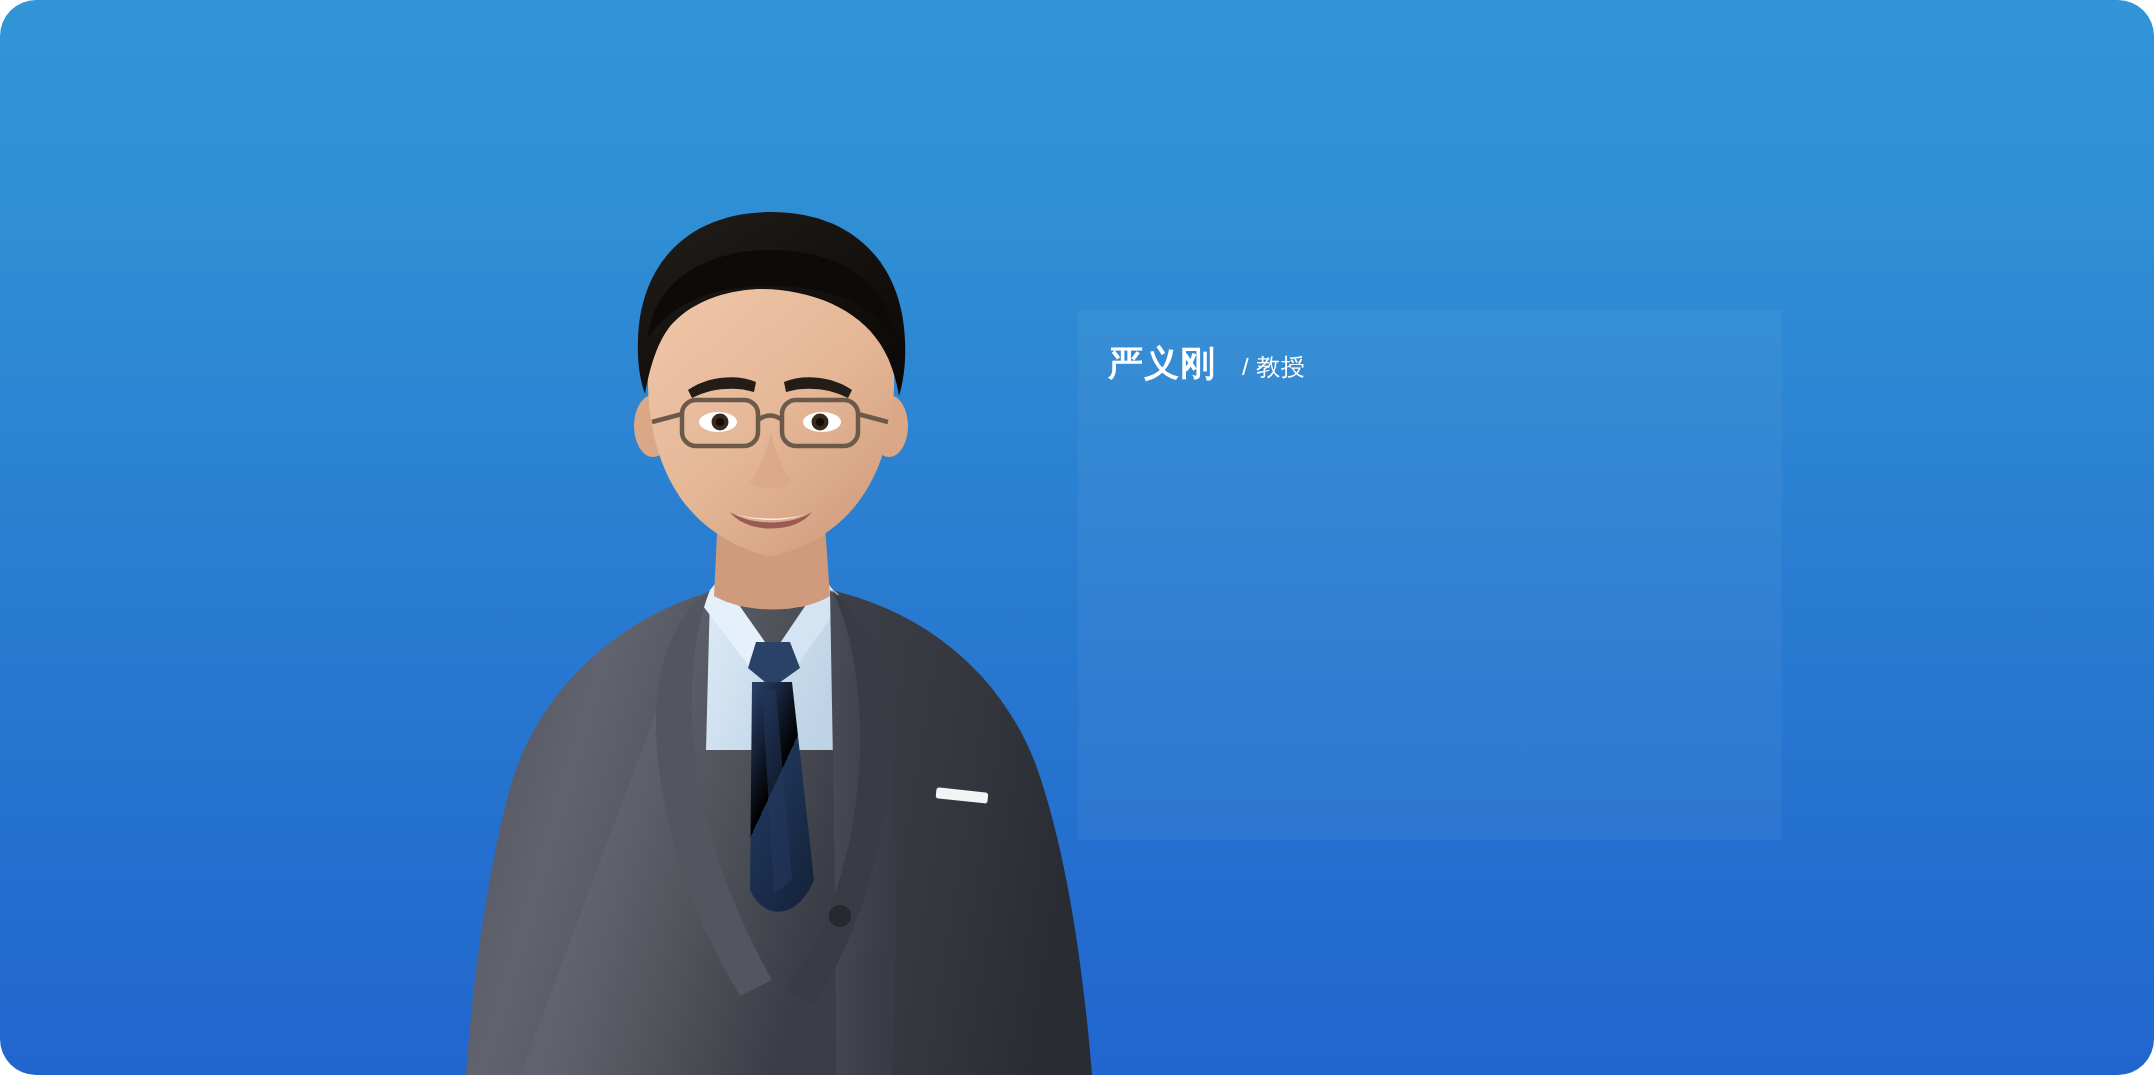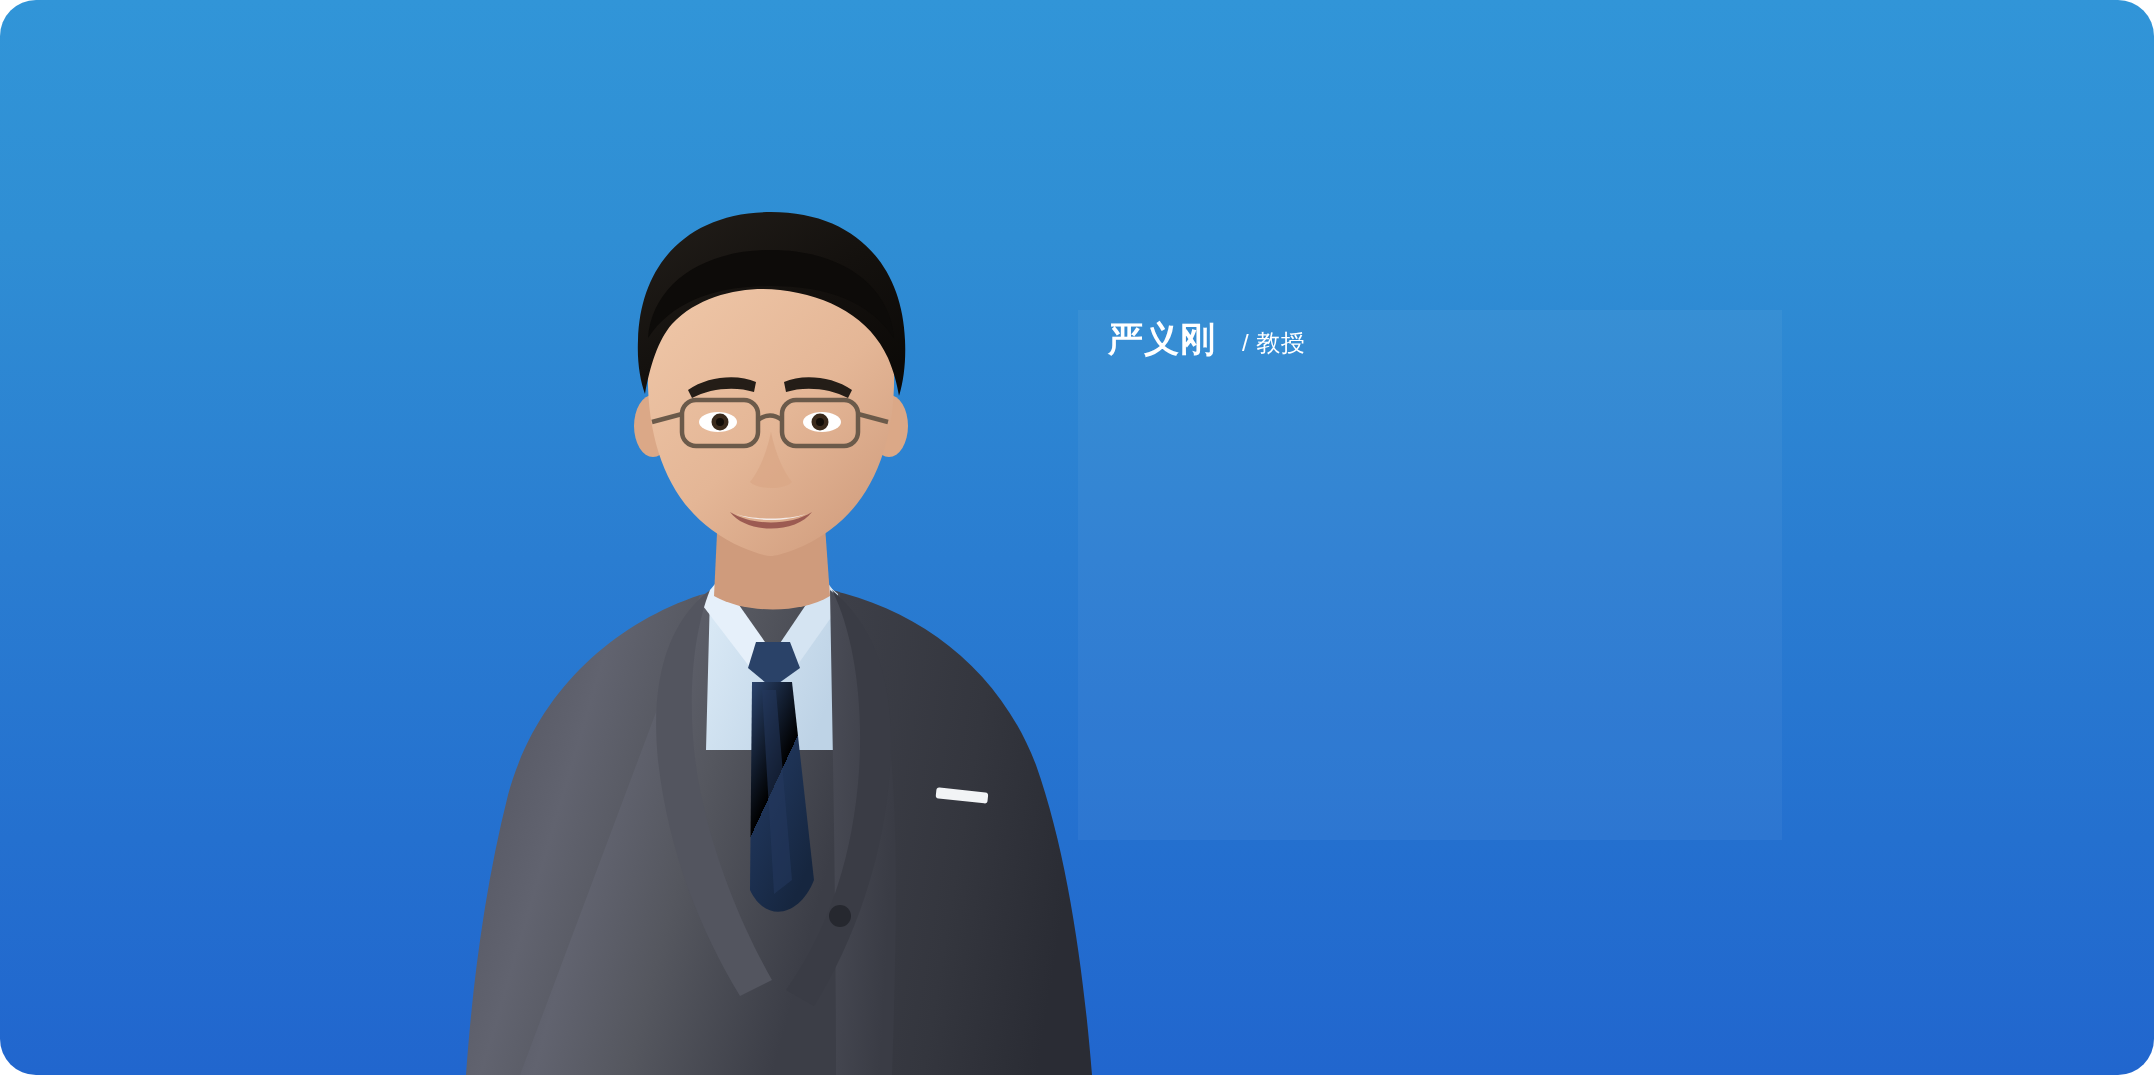--- a/index.html
+++ b/index.html
@@ -30,21 +30,21 @@
     width: 704px;
     height: 530px;
     background: rgba(255,255,255,0.045);
     pointer-events: none;
   }
 
   
   #text-block {
     position: absolute;
     left: 1108px;
-    top: 320px;
+    top: 344px;
     width: 660px;
   }
 
   #name-row {
     display: flex;
     align-items: baseline;
     gap: 26px;
     margin-bottom: 14px;
   }
 

